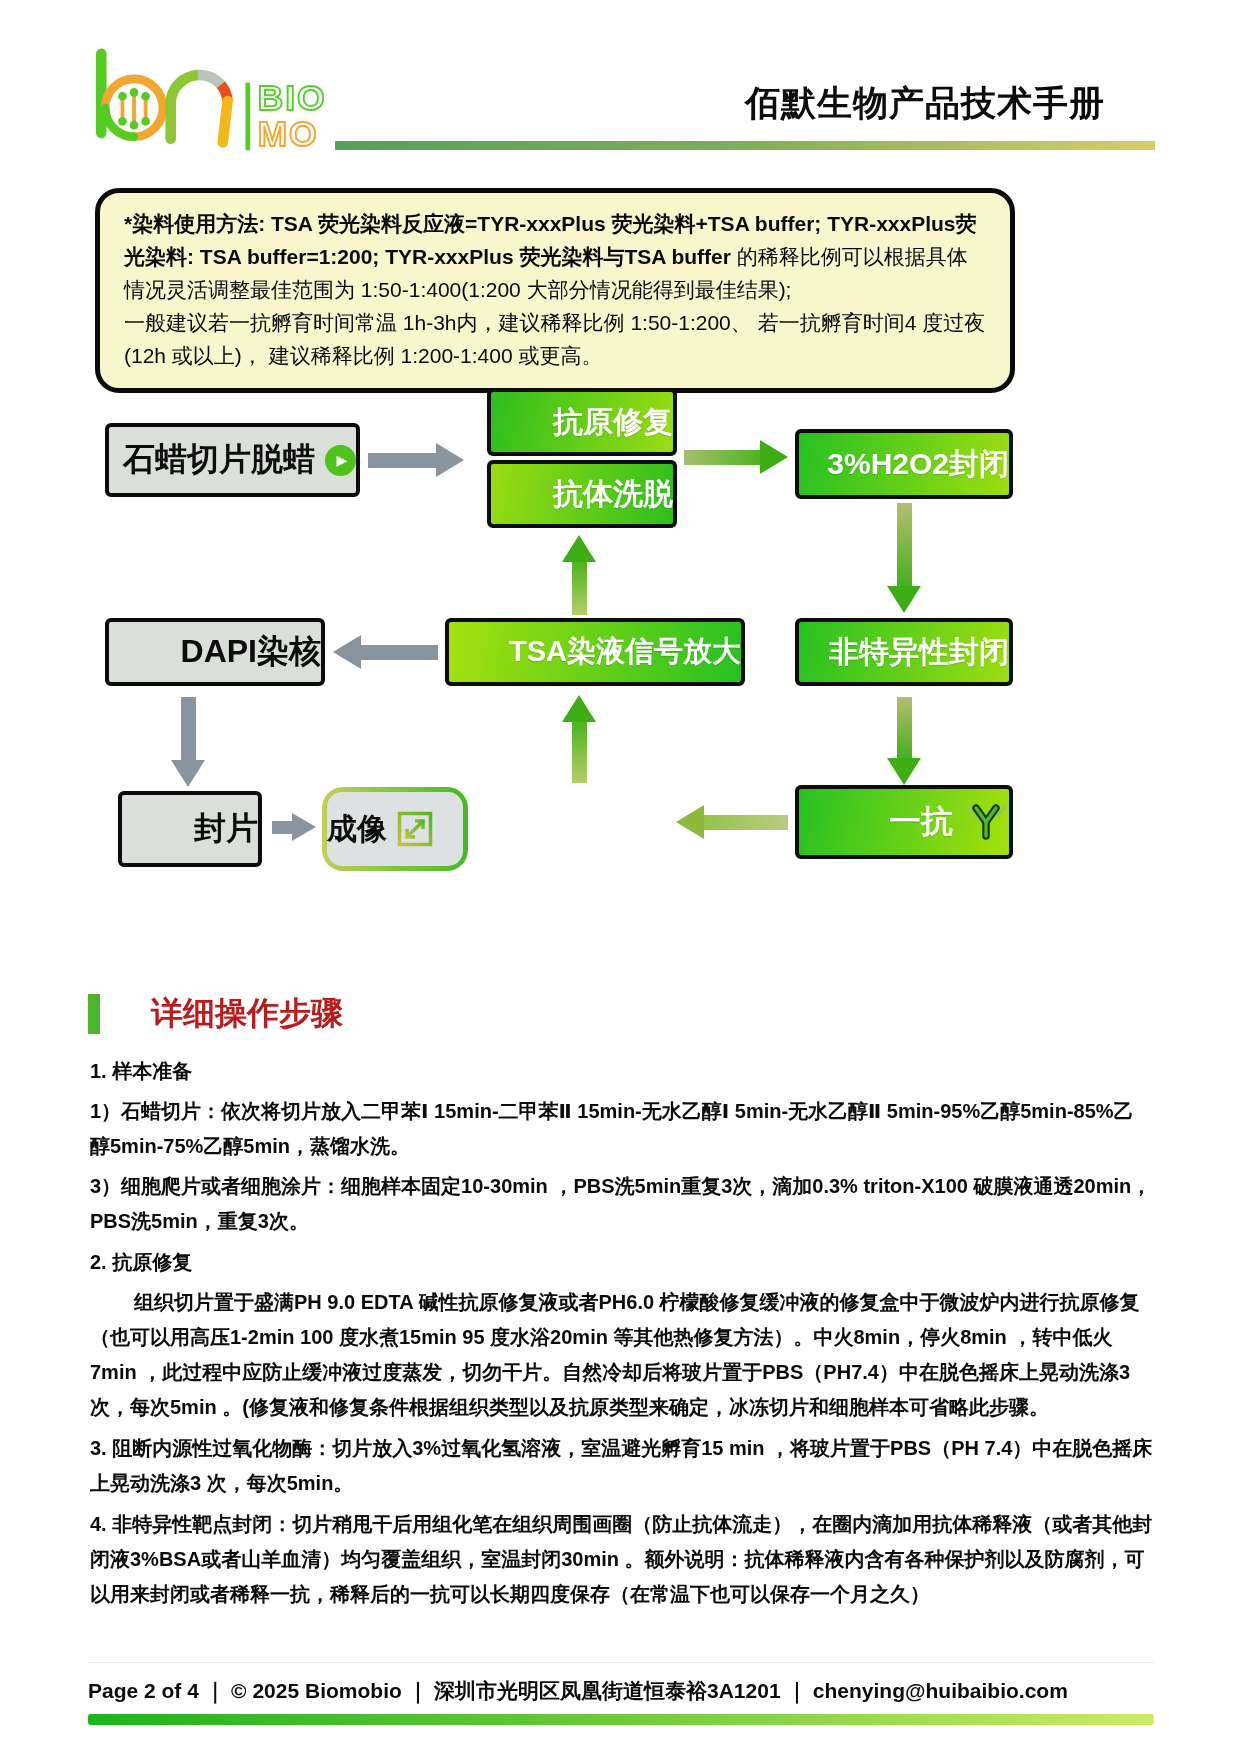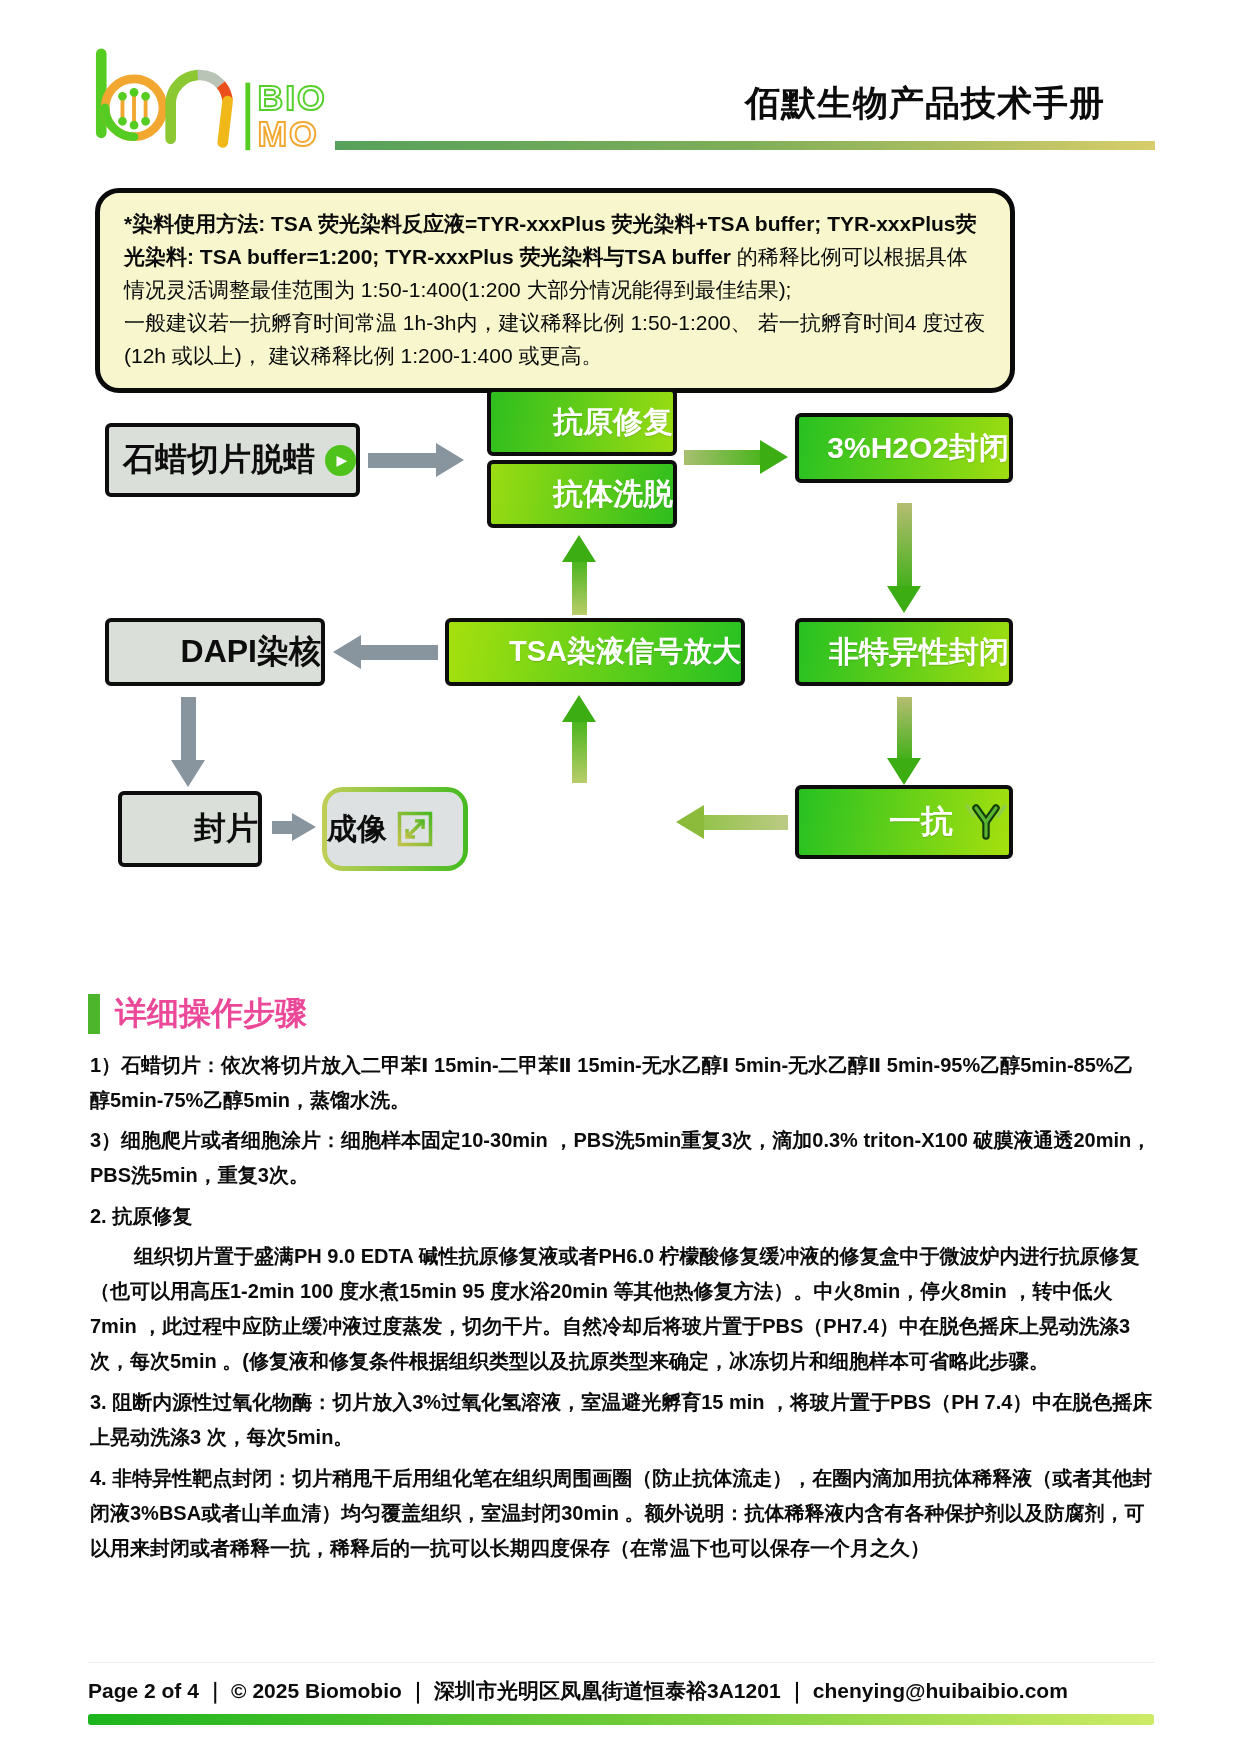--- a/index.html
+++ b/index.html
@@ -43,21 +43,21 @@
   .ar-right .hd{border-top:17px solid transparent;border-bottom:17px solid transparent;border-left:28px solid;}
   .ar-left  .hd{border-top:17px solid transparent;border-bottom:17px solid transparent;border-right:28px solid;}
   .ar-v{flex-direction:column;align-items:center;}
   .ar-v .sh{width:15px;height:auto;flex:1;}
   .ar-down .hd{border-left:17px solid transparent;border-right:17px solid transparent;border-top:27px solid;}
   .ar-up   .hd{border-left:17px solid transparent;border-right:17px solid transparent;border-bottom:27px solid;}
 
   
   .sec-head{position:absolute;left:88px;top:992px;display:flex;align-items:center;gap:15px;}
   .sec-bar{width:12px;height:40px;background:#4db52c;}
-  .sec-title{font-size:32px;font-weight:bold;color:#ec4899;}
+  .sec-title{font-size:32px;font-weight:bold;color:#b91c1c;margin-left:36px;}
 
   .steps{position:absolute;left:90px;top:1048px;width:1063px;font-size:20px;
          line-height:35px;font-weight:bold;color:#0c0c0c;}
   .steps p{margin:0 0 5px 0;}
   .steps p.head{margin-top:6px;}
   .steps p.indent{text-indent:2.2em;}
 
   
   .footer{position:absolute;left:88px;top:1662px;width:1066px;border-top:1px solid #ececec;
           padding-top:14px;}
@@ -127,21 +127,21 @@
     </div>
     <div class="fbox fgreen" style="left:487px;top:75px;width:190px;height:68px;font-size:30px;background:linear-gradient(100deg,#9bdc12,#2ebe1e);">
       <span>抗体洗脱</span>
     </div>
 
     <div class="ar ar-right" style="left:684px;top:55px;width:104px;">
       <div class="sh" style="background:linear-gradient(90deg,#a8bf70,#4cb51e);"></div>
         <div class="hd" style="border-left-color:#3cae14;"></div>
     </div>
 
-    <div class="fbox fgreen" style="left:795px;top:28px;width:218px;height:70px;font-size:30px;background:linear-gradient(100deg,#27c122,#9fdd10);">
+    <div class="fbox fgreen" style="left:795px;top:44px;width:218px;height:70px;font-size:30px;background:linear-gradient(100deg,#27c122,#9fdd10);">
       <span>3%H2O2封闭</span>
     </div>
 
     <div class="ar ar-v ar-down" style="left:887px;top:118px;height:110px;">
       <div class="sh" style="background:linear-gradient(180deg,#b6bd72,#45b01c);"></div>
         <div class="hd" style="border-top-color:#3cae14;"></div>
     </div>
     <div class="ar ar-v ar-up" style="left:562px;top:150px;height:80px;">
       <div class="hd" style="border-bottom-color:#3cae14;"></div>
         <div class="sh" style="background:linear-gradient(180deg,#4cb51e,#b9cd6a);"></div>
@@ -230,20 +230,21 @@
       </svg>
     </div>
   </div>
 
   <div class="sec-head">
     <div class="sec-bar"></div>
     <div class="sec-title">详细操作步骤</div>
   </div>
 
   <div class="steps">
+    <p class="head">1.  样本准备</p>
     <p>1）石蜡切片：依次将切片放入二甲苯Ⅰ  15min-二甲苯Ⅱ  15min-无水乙醇Ⅰ  5min-无水乙醇Ⅱ  5min-95%乙醇5min-85%乙醇5min-75%乙醇5min，蒸馏水洗。</p>
     <p>3）细胞爬片或者细胞涂片：细胞样本固定10-30min ，PBS洗5min重复3次，滴加0.3% triton-X100 破膜液通透20min，PBS洗5min，重复3次。</p>
     <p class="head">2.  抗原修复</p>
     <p class="indent">组织切片置于盛满PH 9.0 EDTA 碱性抗原修复液或者PH6.0 柠檬酸修复缓冲液的修复盒中于微波炉内进行抗原修复（也可以用高压1-2min 100 度水煮15min 95 度水浴20min 等其他热修复方法）。中火8min，停火8min ，转中低火7min ，此过程中应防止缓冲液过度蒸发，切勿干片。自然冷却后将玻片置于PBS（PH7.4）中在脱色摇床上晃动洗涤3 次，每次5min 。(修复液和修复条件根据组织类型以及抗原类型来确定，冰冻切片和细胞样本可省略此步骤。</p>
     <p class="head">3.  阻断内源性过氧化物酶：切片放入3%过氧化氢溶液，室温避光孵育15 min ，将玻片置于PBS（PH 7.4）中在脱色摇床上晃动洗涤3 次，每次5min。</p>
     <p class="head">4.  非特异性靶点封闭：切片稍甩干后用组化笔在组织周围画圈（防止抗体流走），在圈内滴加用抗体稀释液（或者其他封闭液3%BSA或者山羊血清）均匀覆盖组织，室温封闭30min 。额外说明：抗体稀释液内含有各种保护剂以及防腐剂，可以用来封闭或者稀释一抗，稀释后的一抗可以长期四度保存（在常温下也可以保存一个月之久）</p>
   </div>
 
   <div class="footer">
     <div class="footer-text">Page 2 of 4 ｜ © 2025 Biomobio ｜ 深圳市光明区凤凰街道恒泰裕3A1201 ｜ chenying@huibaibio.com</div>

